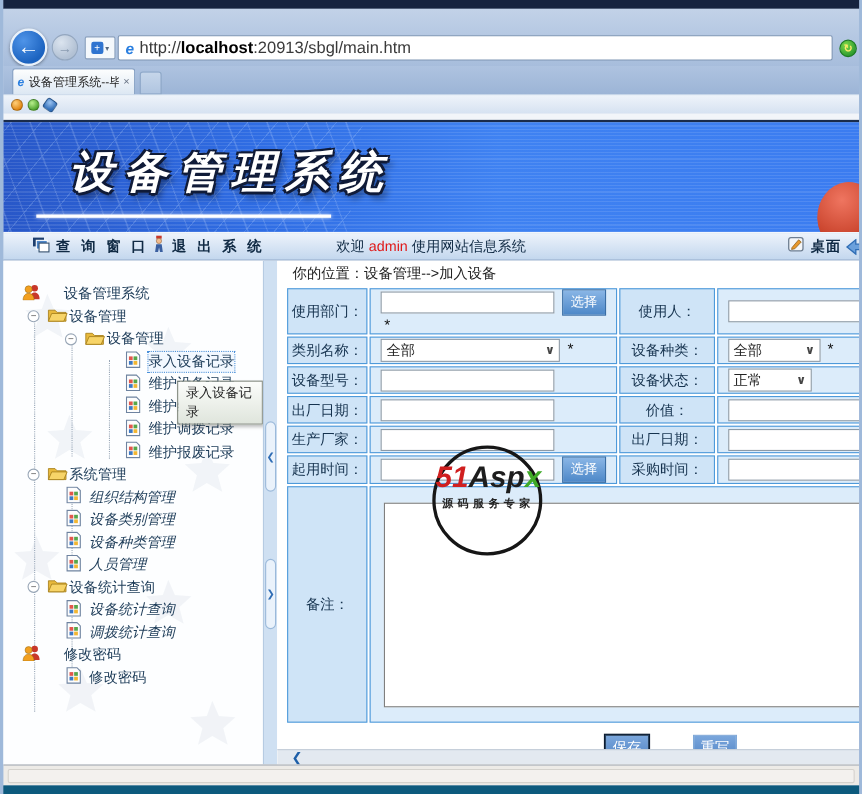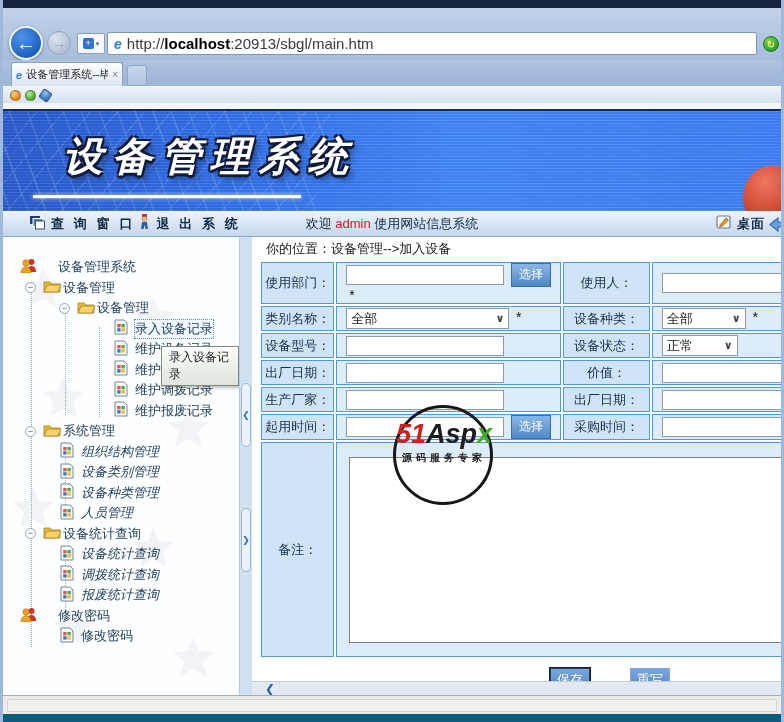--- a/index.html
+++ b/index.html
@@ -409,30 +409,20 @@
           <div class="trow leaf lvl2">
             <span class="nicon"><svg width="14" height="16" viewBox="0 0 14 16">
                 <path d="M1 1 h9 l3 3 v11 H1 Z" fill="#fdfdfd" stroke="#6e83a0" stroke-width="1"></path>
                 <rect x="3.2" y="5" width="3.4" height="3.4" fill="#e2574c"></rect>
                 <rect x="7.4" y="5" width="3.4" height="3.4" fill="#57a64a"></rect>
                 <rect x="3.2" y="9.2" width="3.4" height="3.4" fill="#3c78c3"></rect>
                 <rect x="7.4" y="9.2" width="3.4" height="3.4" fill="#f2b632"></rect>
               </svg></span>
             <span class="tlabel">调拨统计查询</span>
           </div>
-          <div class="trow leaf lvl2">
-            <span class="nicon"><svg width="14" height="16" viewBox="0 0 14 16">
-                <path d="M1 1 h9 l3 3 v11 H1 Z" fill="#fdfdfd" stroke="#6e83a0" stroke-width="1"></path>
-                <rect x="3.2" y="5" width="3.4" height="3.4" fill="#e2574c"></rect>
-                <rect x="7.4" y="5" width="3.4" height="3.4" fill="#57a64a"></rect>
-                <rect x="3.2" y="9.2" width="3.4" height="3.4" fill="#3c78c3"></rect>
-                <rect x="7.4" y="9.2" width="3.4" height="3.4" fill="#f2b632"></rect>
-              </svg></span>
-            <span class="tlabel">报废统计查询</span>
-          </div>
           <div class="trow lvl0">
             <span class="nicon"><svg width="18" height="15" viewBox="0 0 18 15">
                 <circle cx="11.5" cy="4" r="3" fill="#c8372a"></circle>
                 <path d="M7 14 c0-4 2-6 4.5-6 c2.5 0 4.5 2 4.5 6 Z" fill="#c8372a"></path>
                 <circle cx="6" cy="5" r="3.2" fill="#f3a01f" stroke="#9a6a10" stroke-width=".5"></circle>
                 <path d="M1 15 c0-4.2 2.2-6.3 5-6.3 c2.8 0 5 2.1 5 6.3 Z" fill="#f3a01f" stroke="#9a6a10" stroke-width=".5"></path>
               </svg></span>
             <span class="tlabel">修改密码</span>
           </div>
           <div class="trow leaf lvl1">

